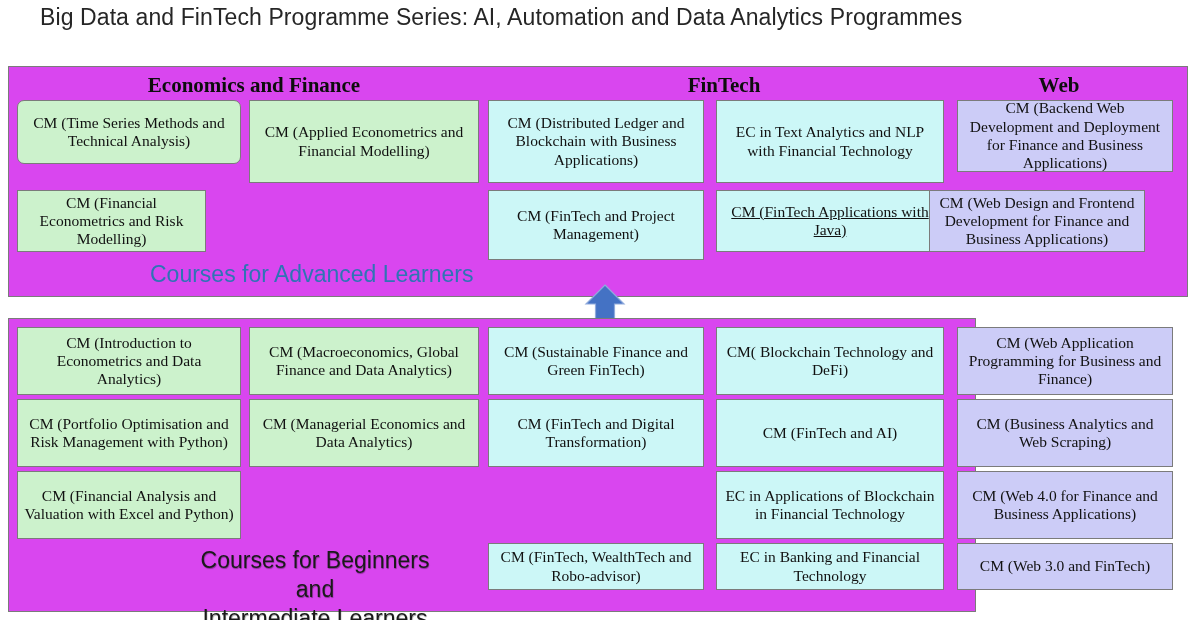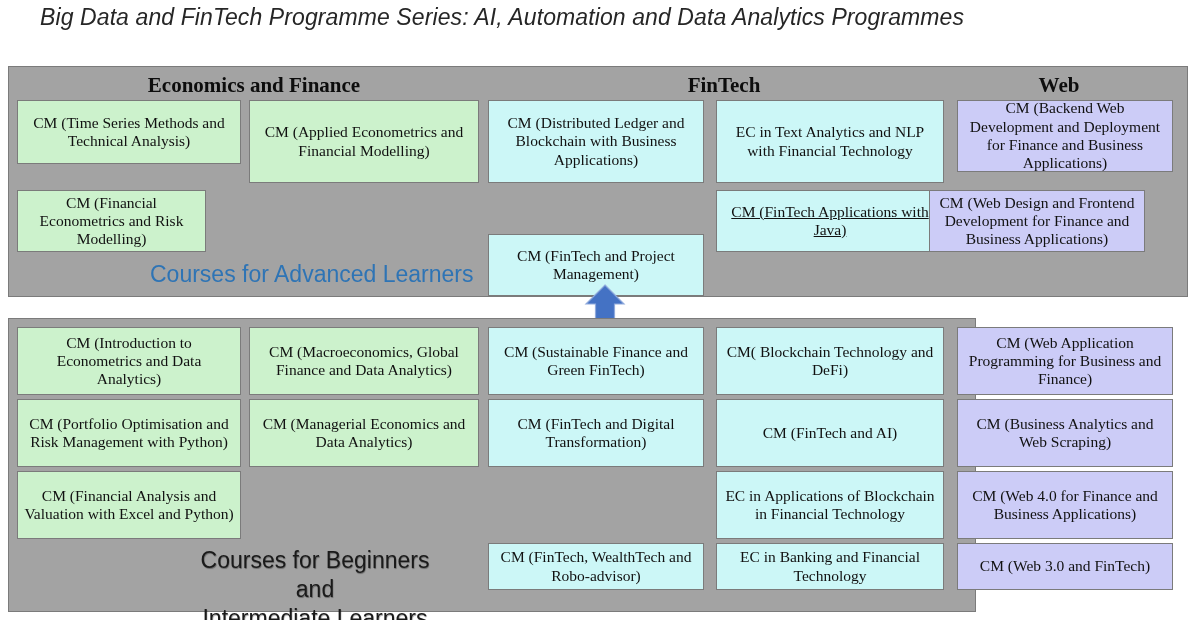--- a/index.html
+++ b/index.html
@@ -8,25 +8,24 @@
     font-family:"Liberation Sans", sans-serif;
     overflow:hidden;position:relative;
   }
   #stage{position:relative;width:1200px;height:620px;}
 
   .title{
     position:absolute;left:40px;top:4px;width:1120px;
     font-family:"Liberation Sans", sans-serif;
     font-size:23px;color:#262626;letter-spacing:.1px;
     white-space:nowrap;
-    font-style:italic;
   }
 
   .panel{
-    position:absolute;background:#a3a3a3;
+    position:absolute;background:#d946ef;
     border:1.5px solid #7b7b7b;
     box-sizing:border-box;
     padding-left:39px;
   }
   #panel-top{left:8px;top:66px;width:1180px;height:231px;}
   #panel-bottom{left:8px;top:318px;width:968px;height:294px;}
 
   .col-header{
     position:absolute;top:6px;
     font-family:"Liberation Serif", serif;
@@ -76,27 +75,27 @@
 <div id="stage">
 
   <div class="title">Big Data and FinTech Programme Series: AI, Automation and Data Analytics Programmes</div>
 
   <div class="panel" id="panel-top">
 
     <div class="col-header" id="hdr-econ">Economics and Finance</div>
     <div class="col-header" id="hdr-fintech">FinTech</div>
     <div class="col-header" id="hdr-web">Web</div>
 
-    <div class="box green" style="left:8px;top:33px;width:224px;height:64px;">CM (Time Series Methods and Technical Analysis)</div>
+    <div class="box green" style="left:8px;top:33px;width:224px;height:64px;border-radius:7px;">CM (Time Series Methods and Technical Analysis)</div>
     <div class="box green" style="left:8px;top:123px;width:189px;height:62px;">CM (Financial Econometrics and Risk Modelling)</div>
 
     <div class="box green" style="left:240px;top:33px;width:230px;height:83px;">CM (Applied Econometrics and Financial Modelling)</div>
 
     <div class="box cyan" style="left:479px;top:33px;width:216px;height:83px;">CM (Distributed Ledger and Blockchain with Business Applications)</div>
-    <div class="box cyan" style="left:479px;top:123px;width:216px;height:62px;margin-top:44px;">CM (FinTech and Project Management)</div>
+    <div class="box cyan" style="left:479px;top:123px;width:216px;height:70px;">CM (FinTech and Project Management)</div>
 
     <div class="box cyan" style="left:707px;top:33px;width:228px;height:83px;">EC in Text Analytics and NLP with Financial Technology</div>
     <div class="box cyan" style="left:707px;top:123px;width:228px;height:62px;text-decoration:underline;">CM (FinTech Applications with Java)</div>
 
     <div class="box purple" style="left:948px;top:33px;width:216px;height:72px;">CM (Backend Web Development and Deployment for Finance and Business Applications)</div>
     <div class="box purple" style="left:920px;top:123px;width:216px;height:62px;">CM (Web Design and Frontend Development for Finance and Business Applications)</div>
 
   </div>
 
   <div class="band" id="band-advanced">Courses for Advanced Learners</div>

